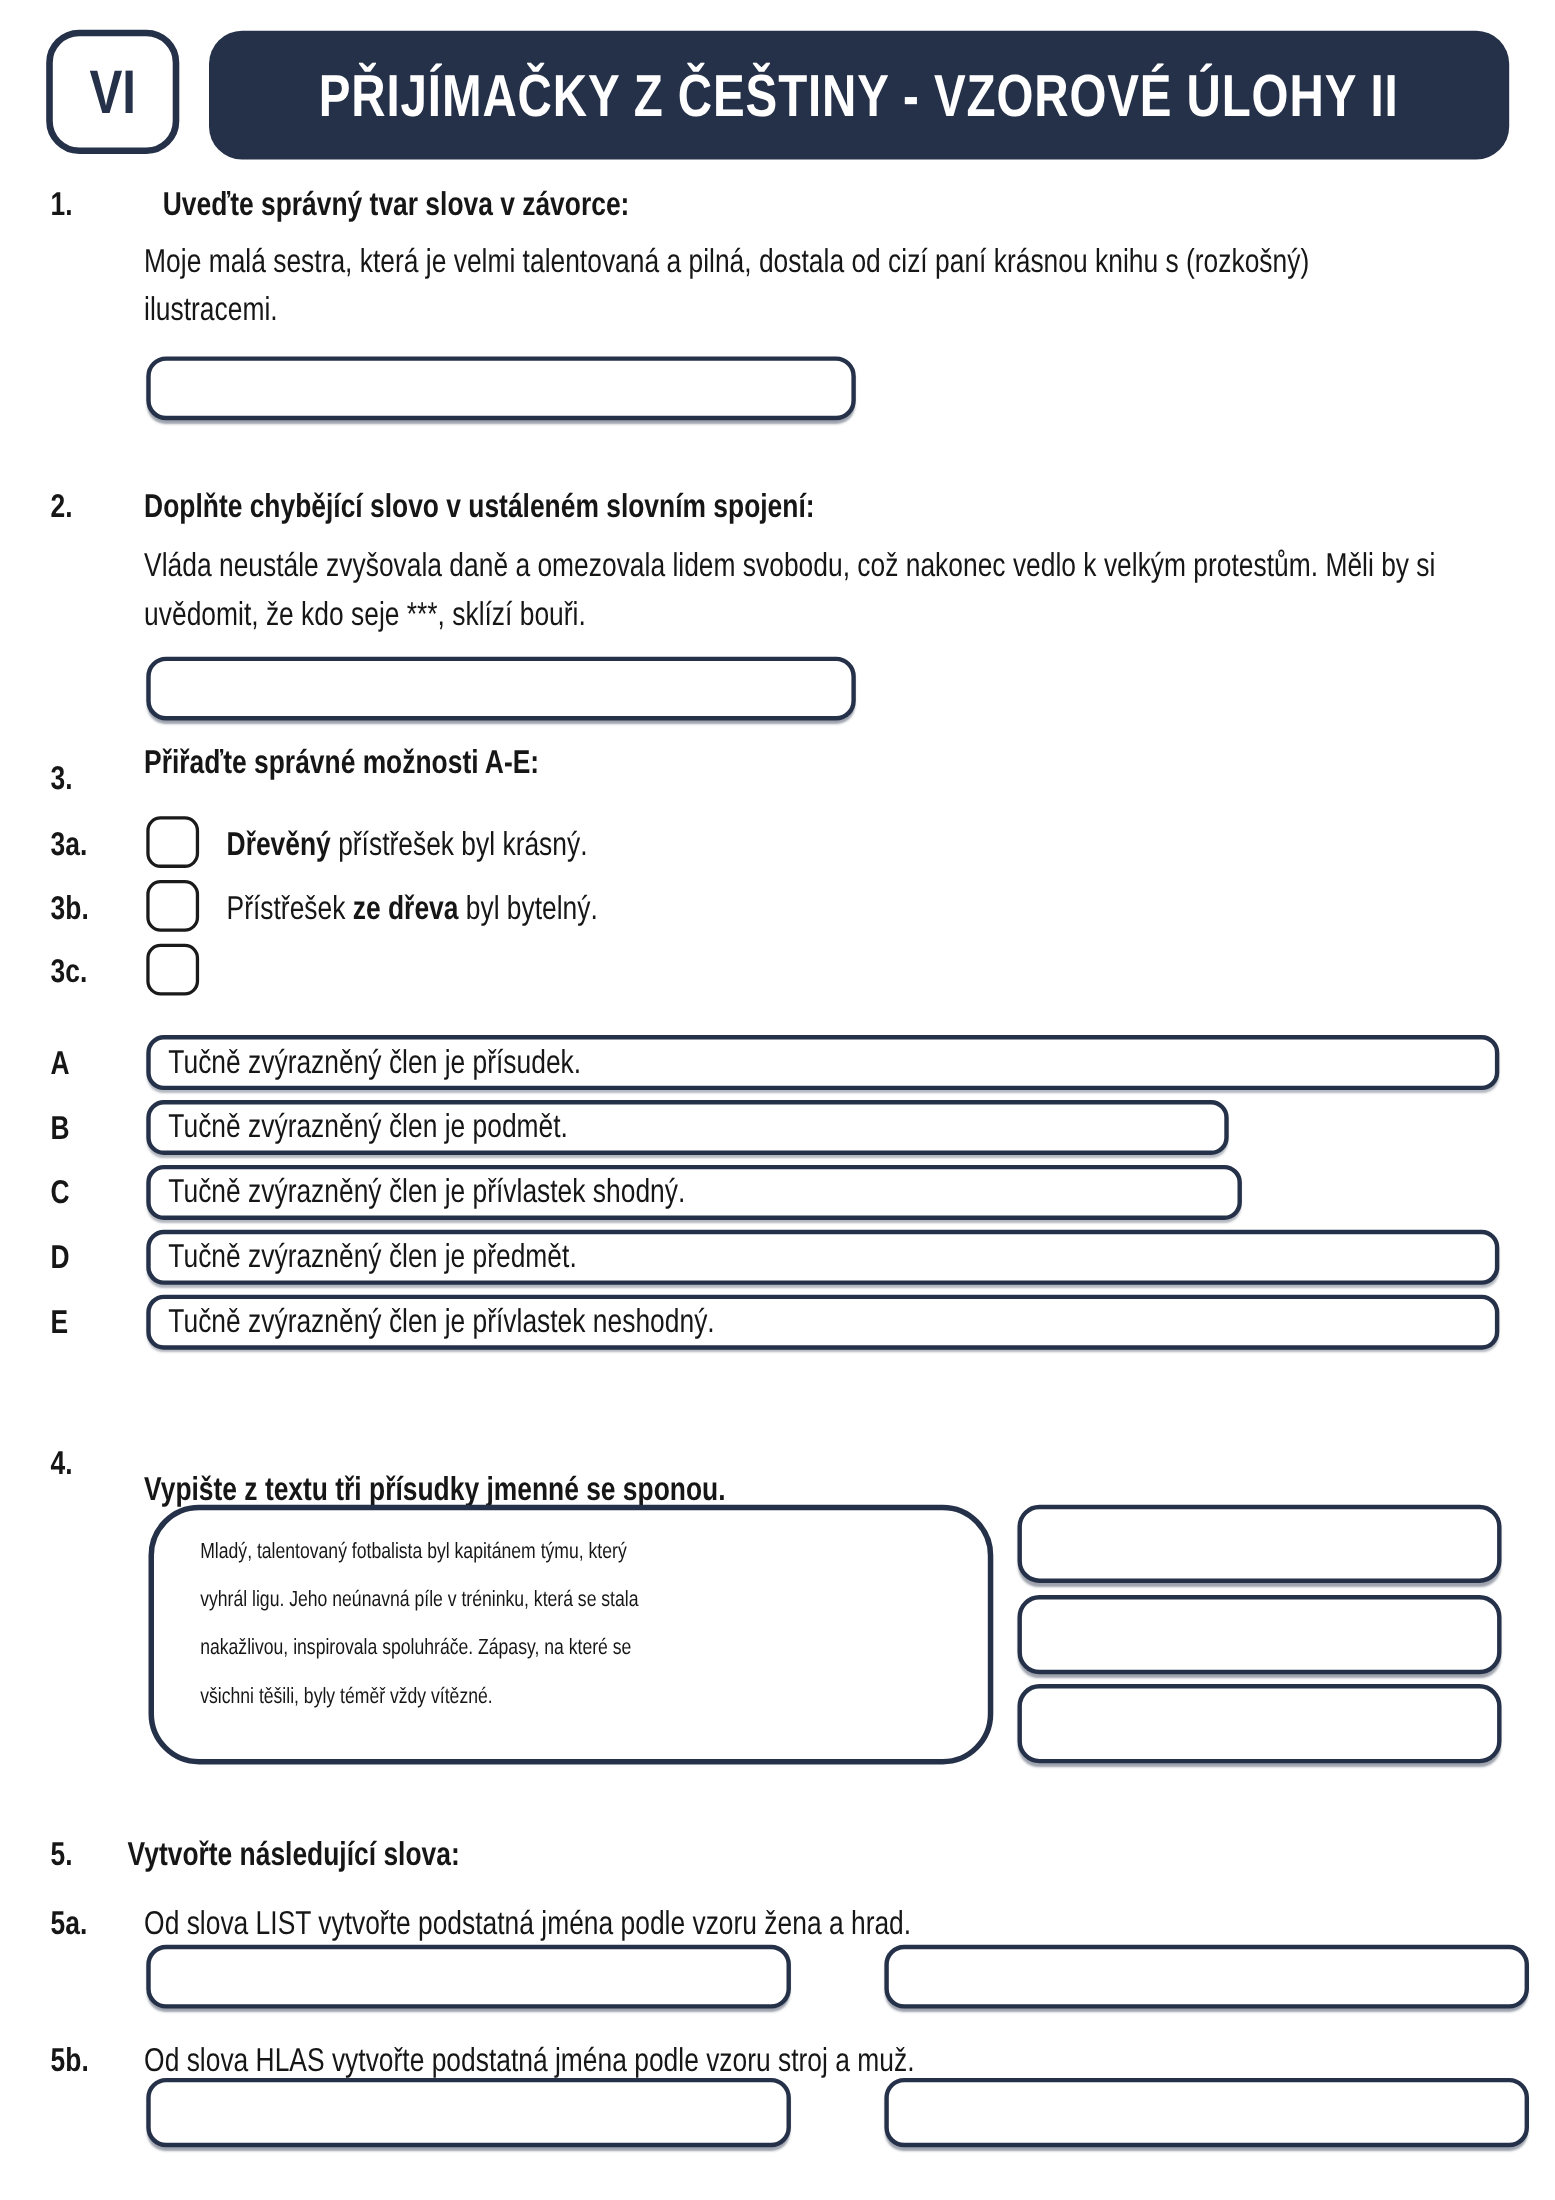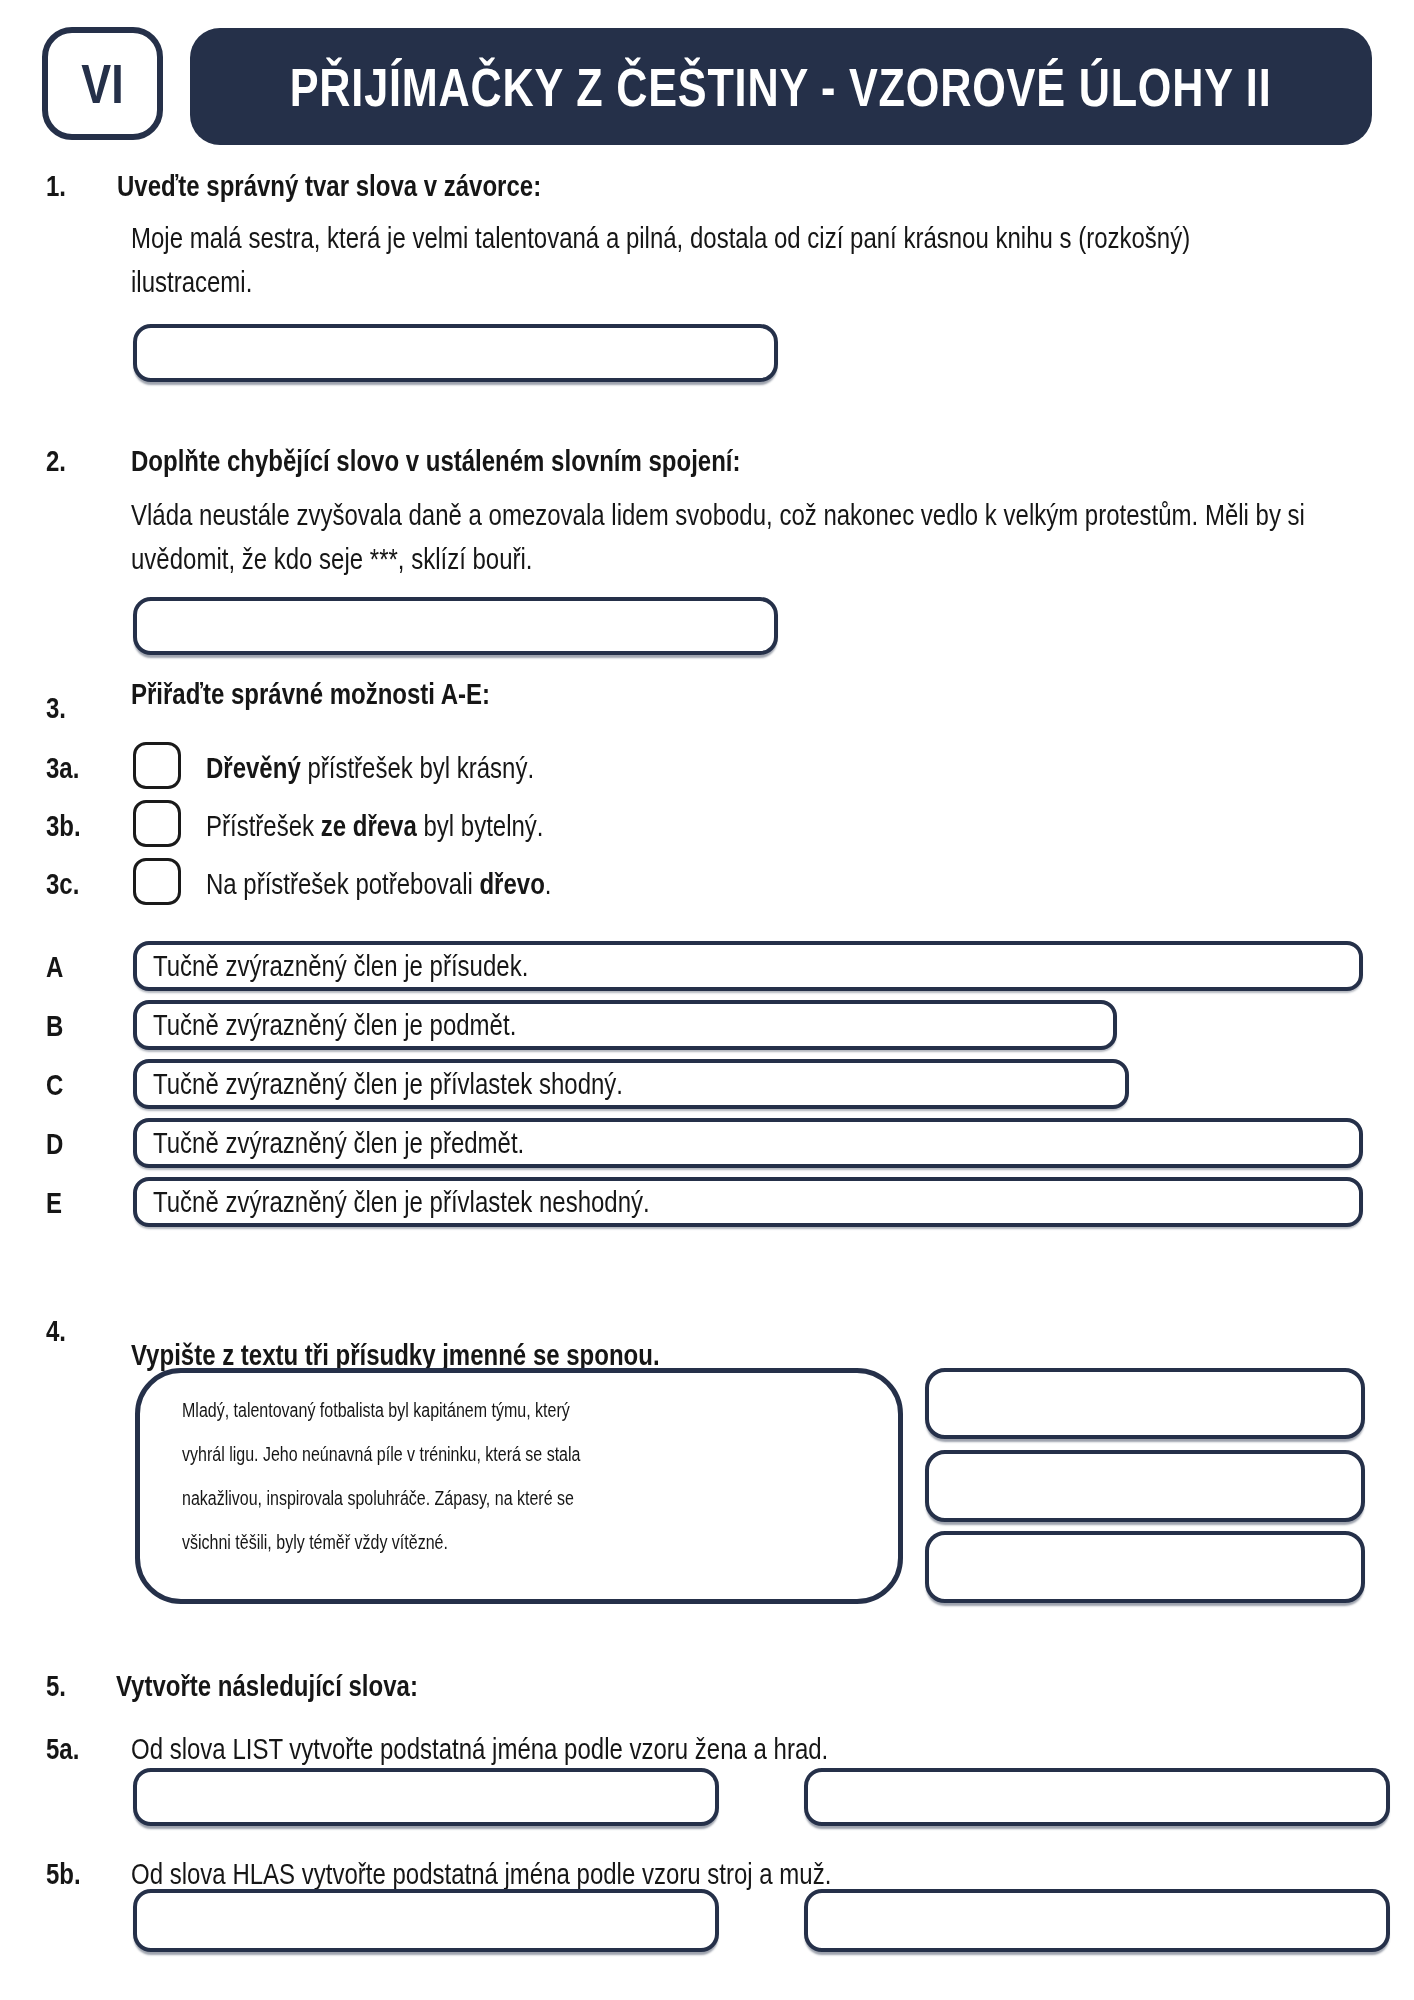--- a/index.html
+++ b/index.html
@@ -61,21 +61,21 @@
 <div class="page">
 
   <div class="badge">
     <span class="badge-text cxc">VI</span>
   </div>
   <div class="titlebar">
     <span class="title-text cxc">PŘIJÍMAČKY Z ČEŠTINY - VZOROVÉ ÚLOHY II</span>
   </div>
 
   <div class="t b" style="left:46px; top:168px;"><span class="cx">1.</span></div>
-  <div class="t b" style="left:117px; top:168px;text-align:right;"><span class="cx">Uveďte správný tvar slova v závorce:</span></div>
+  <div class="t b" style="left:148px; top:168px;text-align:right;"><span class="cx">Uveďte správný tvar slova v závorce:</span></div>
   <div class="t" style="left:131px; top:220px;"><span class="cx">Moje malá sestra, která je velmi talentovaná a pilná, dostala od cizí paní krásnou knihu s (rozkošný)</span></div>
   <div class="t" style="left:131px; top:264px;"><span class="cx">ilustracemi.</span></div>
   <div class="box" style="left:133px; top:324px; width:645px; height:58px;">
     <span class="t" style="left:16px; top:10px;"></span>
   </div>
 
   <div class="t b" style="left:46px; top:443px;"><span class="cx">2.</span></div>
   <div class="t b" style="left:131px; top:443px;"><span class="cx">Doplňte chybějící slovo v ustáleném slovním spojení:</span></div>
   <div class="t" style="left:131px; top:497px;"><span class="cx">Vláda neustále zvyšovala daně a omezovala lidem svobodu, což nakonec vedlo k velkým protestům. Měli by si</span></div>
   <div class="t" style="left:131px; top:541px;"><span class="cx">uvědomit, že kdo seje ***, sklízí bouři.</span></div>
@@ -89,21 +89,20 @@
   <div class="t b" style="left:46px; top:750px;"><span class="cx">3a.</span></div>
   <div class="checkbox" style="left:133px; top:742px;"><span></span></div>
   <div class="t" style="left:206px; top:750px;"><span class="cx"><span></span><span class="b">Dřevěný</span><span> přístřešek byl krásný.</span></span></div>
 
   <div class="t b" style="left:46px; top:808px;"><span class="cx">3b.</span></div>
   <div class="checkbox" style="left:133px; top:800px;"><span></span></div>
   <div class="t" style="left:206px; top:808px;"><span class="cx"><span>Přístřešek </span><span class="b">ze dřeva</span><span> byl bytelný.</span></span></div>
 
   <div class="t b" style="left:46px; top:866px;"><span class="cx">3c.</span></div>
   <div class="checkbox" style="left:133px; top:858px;"><span></span></div>
-  <div class="t" style="left:206px; top:866px;"><span class="cx"><span>Na přístřešek potřebovali </span><span class="b">dřevo</span><span>.</span></span></div>
 
   <div class="t b" style="left:46px; top:949px;"><span class="cx">A</span></div>
   <div class="optbox" style="left:133px; top:941px; width:1230px; height:50px;">
     <span class="t2 cx">Tučně zvýrazněný člen je přísudek.</span>
   </div>
 
   <div class="t b" style="left:46px; top:1008px;"><span class="cx">B</span></div>
   <div class="optbox" style="left:133px; top:1000px; width:984px; height:50px;">
     <span class="t2 cx">Tučně zvýrazněný člen je podmět.</span>
   </div>

